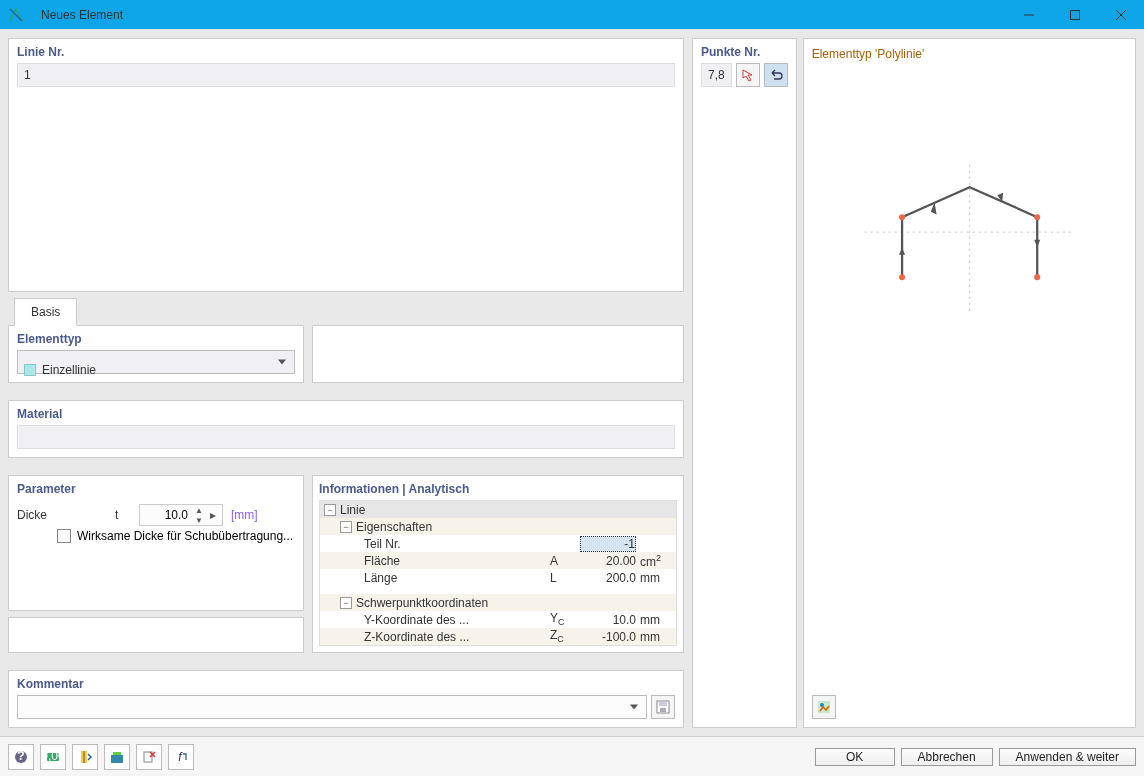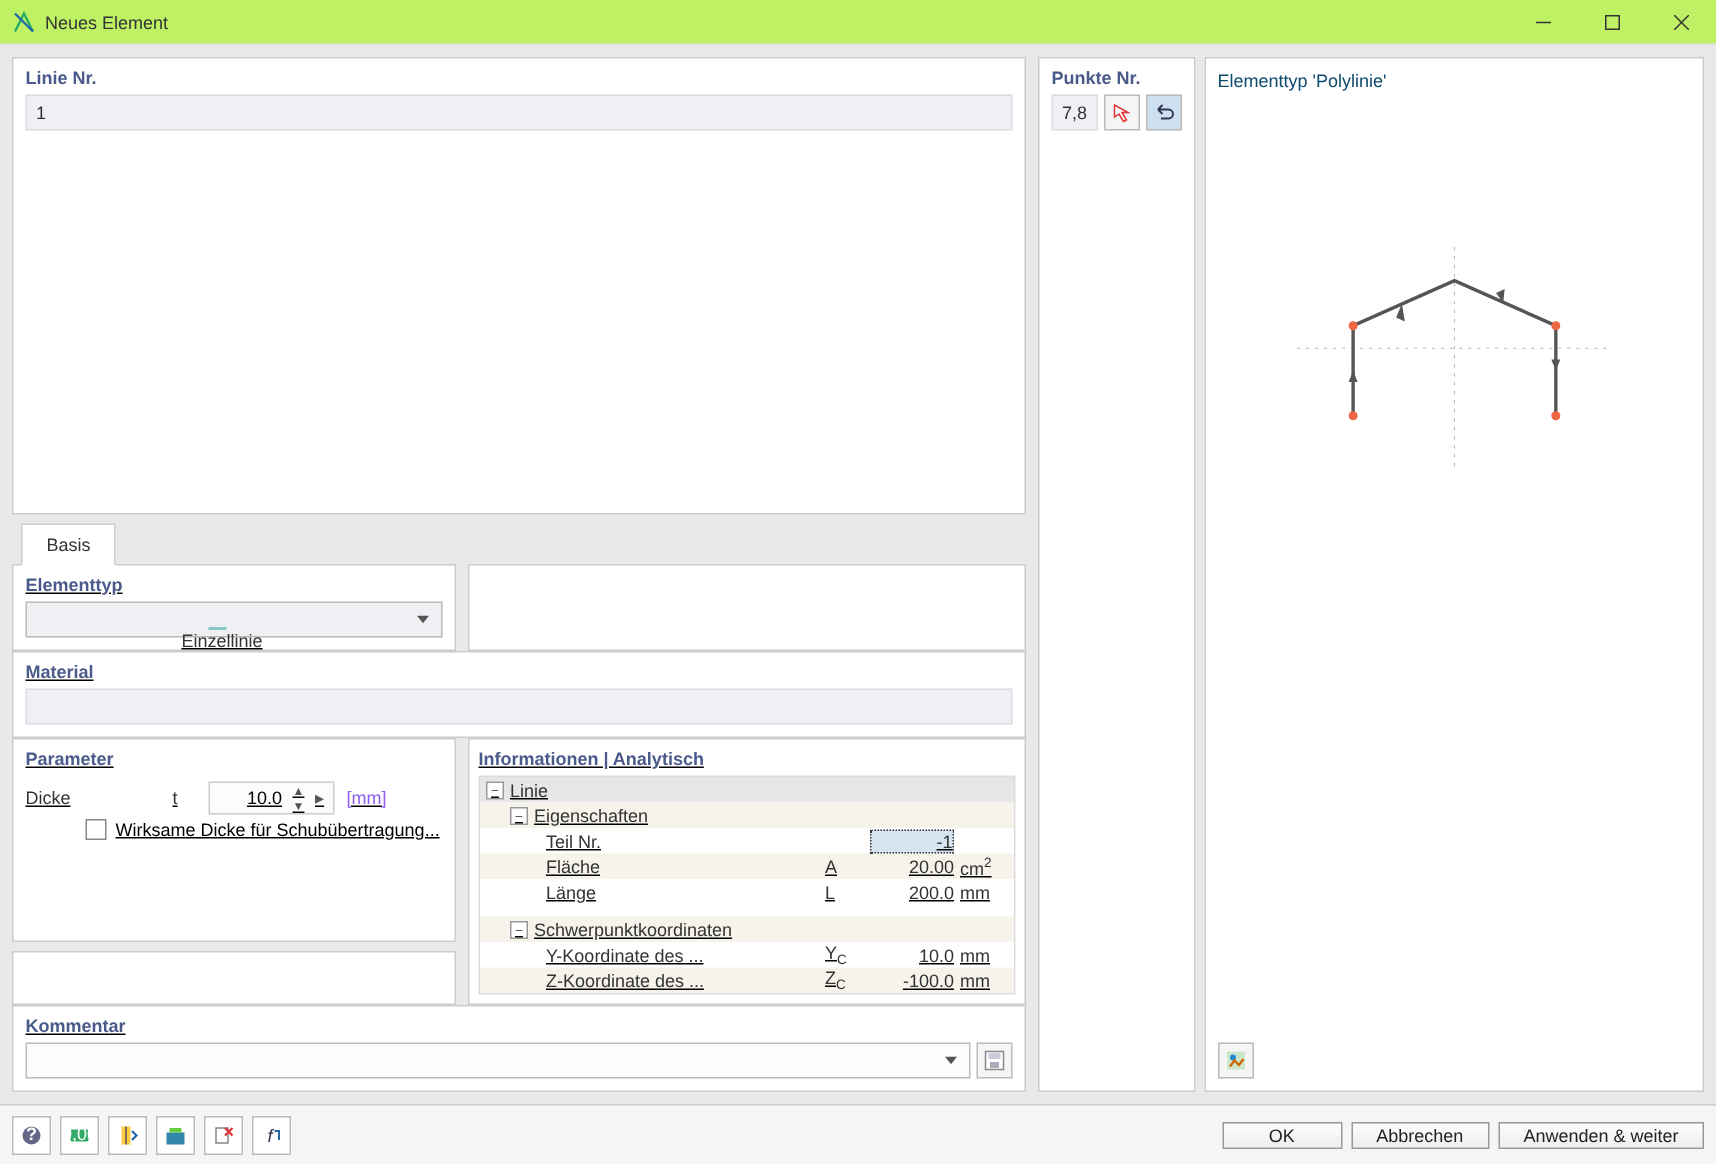--- a/index.html
+++ b/index.html
@@ -1,18 +1,18 @@
 <!DOCTYPE html>
 <html><head>
 <meta charset="utf-8">
 <style>
 * { box-sizing: border-box; margin: 0; padding: 0; font-family: "Segoe UI", Tahoma, sans-serif; font-size: 12px; }
 body { background: #fff; width: 1144px; height: 776px; overflow: hidden; display: flex; flex-direction: column; }
 
-.titlebar { height: 30px; display: flex; align-items: center; padding: 0 0 0 8px; background: #bef264; border-bottom: 1px solid #ddd; }
+.titlebar { height: 30px; display: flex; align-items: center; padding: 0 0 0 8px; background: #0ea5e9; border-bottom: 1px solid #ddd; gap: 11px; }
 .titlebar .icon { width: 16px; height: 16px; margin-right: 6px; display: inline-flex; align-items: center; justify-content: center; }
 .titlebar .title { flex: 1; color: #333; }
 .titlebar .winbtns { display: flex; }
 .titlebar .winbtn { width: 46px; height: 30px; display: flex; align-items: center; justify-content: center; color: #333; }
 
 .main { flex: 1; display: flex; gap: 8px; padding: 8px; background: #e9e9e9; }
 .leftcol { width: 676px; display: flex; flex-direction: column; gap: 6px; }
 .rightcol { flex: 1; display: flex; flex-direction: row; gap: 6px; }
 
 .panel { background: #fff; border: 1px solid #ccc; padding: 6px 8px 8px 8px; }
@@ -23,21 +23,21 @@
 .punkte-row .field-ro { flex: 1; }
 .small-btn { width: 24px; height: 24px; border: 1px solid #bbb; background: #f5f5f5; display: inline-flex; align-items: center; justify-content: center; color: #444; }
 
 .tabbar { display: flex; background: #e9e9e9; padding-left: 6px; margin-bottom: -1px; }
 .tab { padding: 6px 16px; background: #fff; border: 1px solid #ccc; border-bottom: 1px solid #fff; position: relative; color: #333; }
 
 .midrow { display: flex; gap: 8px; flex: 1; min-height: 0; }
 .midleft { width: 296px; display: flex; flex-direction: column; gap: 6px; }
 .midright { flex: 1; display: flex; flex-direction: column; gap: 6px; }
 
-.select { width: 100%; height: 24px; border: 1px solid #bbb; background: #f0f0f4; padding: 16px 22px 0 6px; position: relative; display: flex; align-items: center; color: #333; flex-direction: column; }
+.select { width: 100%; height: 24px; border: 1px solid #bbb; background: #f0f0f4; padding: 16px 22px 0 6px; position: relative; display: flex; align-items: center; color: #333; }
 .select::after { content: ""; position: absolute; right: 8px; top: 50%; width: 0; height: 0; border-left: 4px solid transparent; border-right: 4px solid transparent; border-top: 5px solid #555; transform: translateY(-50%); }
 .select .swatch { width: 12px; height: 12px; background: #a8e8e8; border: 1px solid #88c8c8; margin-right: 6px; }
 
 .param-row { display: flex; align-items: center; gap: 8px; margin-top: 8px; }
 .param-row .lbl { width: 90px; color: #333; }
 .param-row .sym { width: 16px; color: #333; }
 .spinner { width: 84px; height: 22px; border: 1px solid #ccc; background: #fcfcfc; display: flex; align-items: center; }
 .spinner input { border: none; width: 52px; text-align: right; padding-right: 4px; background: transparent; outline: none; }
 .spinner .spins { width: 14px; display: flex; flex-direction: column; }
 .spinner .sp { height: 10px; display: flex; align-items: center; justify-content: center; font-size: 8px; color: #555; }
@@ -58,21 +58,21 @@
 .tc-sym { width: 30px; color: #333; }
 .tc-val { width: 56px; text-align: right; color: #333; }
 .tc-unit { width: 36px; color: #333; padding-left: 4px; }
 .tc-unit sup { font-size: 9px; }
 
 .comment-row { display: flex; gap: 4px; align-items: center; }
 .comment-select { flex: 1; height: 24px; border: 1px solid #bbb; background: #fcfcfc; position: relative; }
 .comment-select::after { content: ""; position: absolute; right: 8px; top: 50%; width: 0; height: 0; border-left: 4px solid transparent; border-right: 4px solid transparent; border-top: 5px solid #555; transform: translateY(-50%); }
 
 .preview-panel { flex: 1; background: #fff; border: 1px solid #ccc; padding: 8px; display: flex; flex-direction: column; }
-.preview-label { color: #0c4a6e; margin-bottom: 6px; }
+.preview-label { color: #a16207; margin-bottom: 6px; }
 .preview-canvas { flex: 1; position: relative; }
 .preview-svg { position: absolute; inset: 0; }
 .preview-btn-row { display: flex; gap: 4px; }
 
 .footer { height: 40px; border-top: 1px solid #ccc; background: #f5f5f5; display: flex; align-items: center; padding: 0 8px; gap: 6px; }
 .footer .spacer { flex: 1; }
 .toolbtn { width: 26px; height: 26px; border: 1px solid #bbb; background: #fff; display: inline-flex; align-items: center; justify-content: center; color: #445; }
 .btn { height: 18px; padding: 0 16px; border: 1px solid #999; background: linear-gradient(#fdfdfd, #eee); color: #222; }
 .btn.primary { min-width: 80px; }
 </style>
@@ -112,21 +112,21 @@
     <div class="panel line-panel">
       <div class="panel-label">Linie Nr.</div>
       <div class="field-ro">1</div>
     </div>
 
     <div>
       <div class="tabbar">
         <div class="tab">Basis</div>
       </div>
 
-      <div style="display:flex; flex-direction:column; gap:0;text-decoration:underline;">
+      <div style="display:flex; flex-direction:column; gap:17px;">
         <div class="midrow" style="flex:none;">
           <div class="panel" style="width:296px;">
             <div class="panel-label">Elementtyp</div>
             <div class="select">
               <span class="swatch"></span>
               <span>Einzellinie</span>
             </div>
           </div>
           <div class="panel" style="flex:1;"></div>
         </div>

